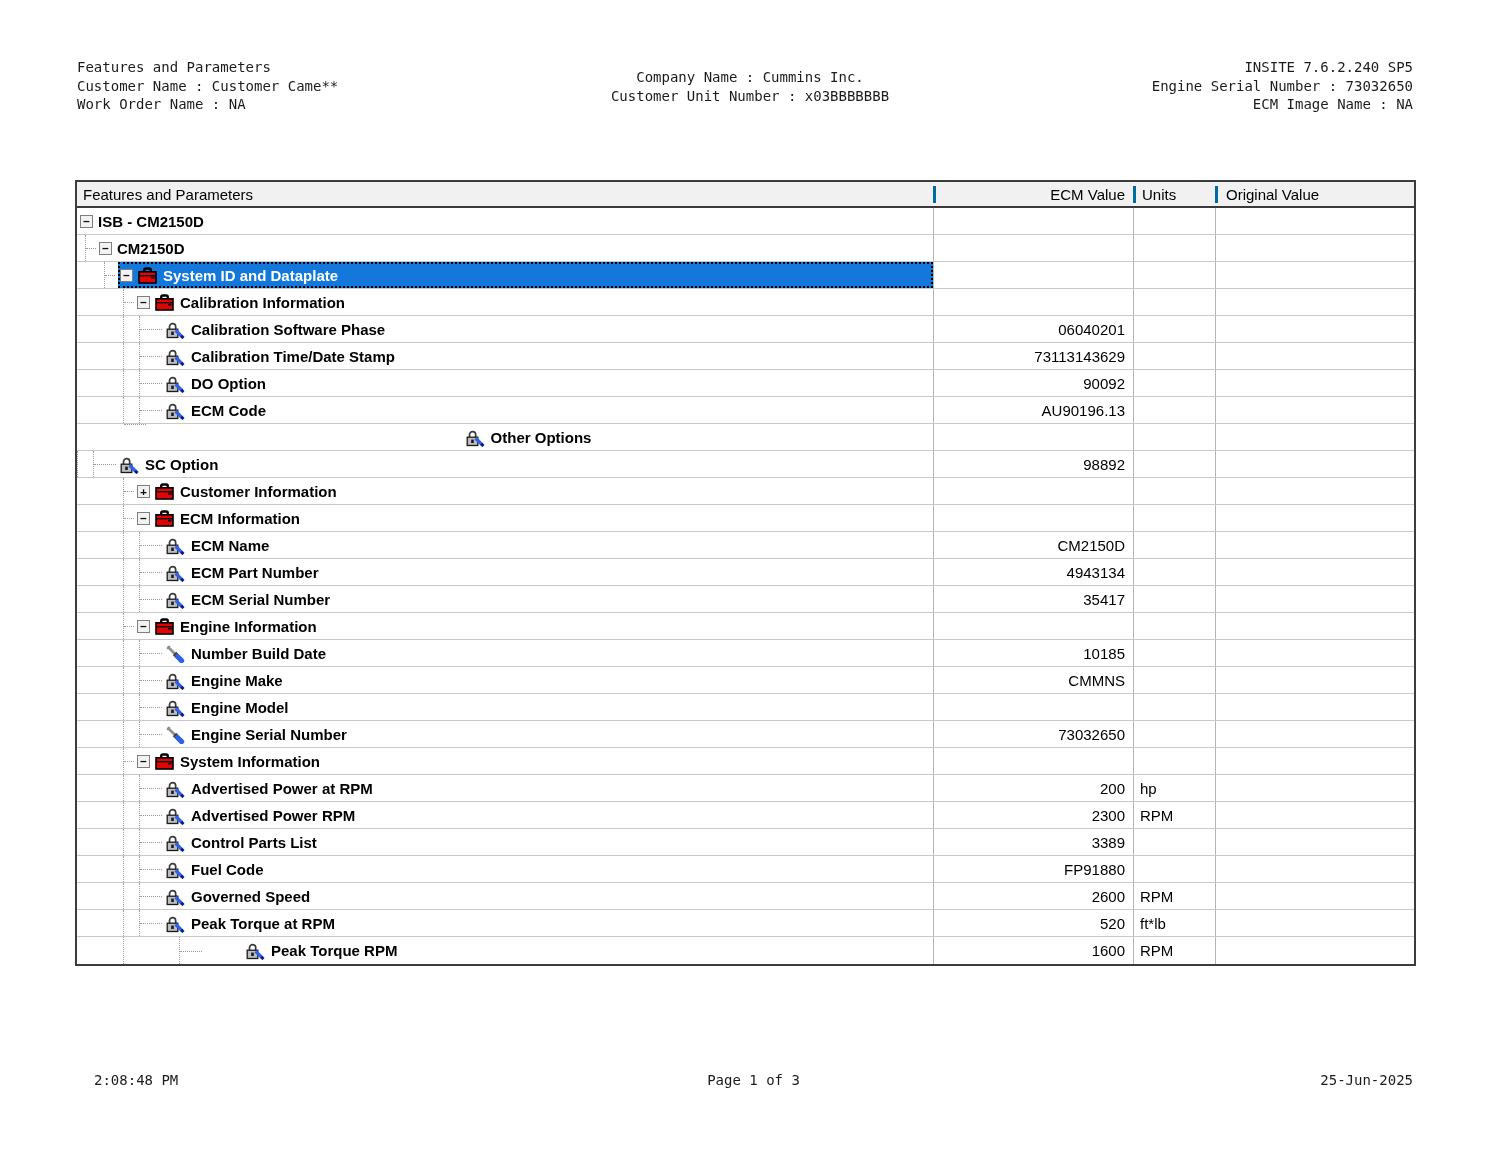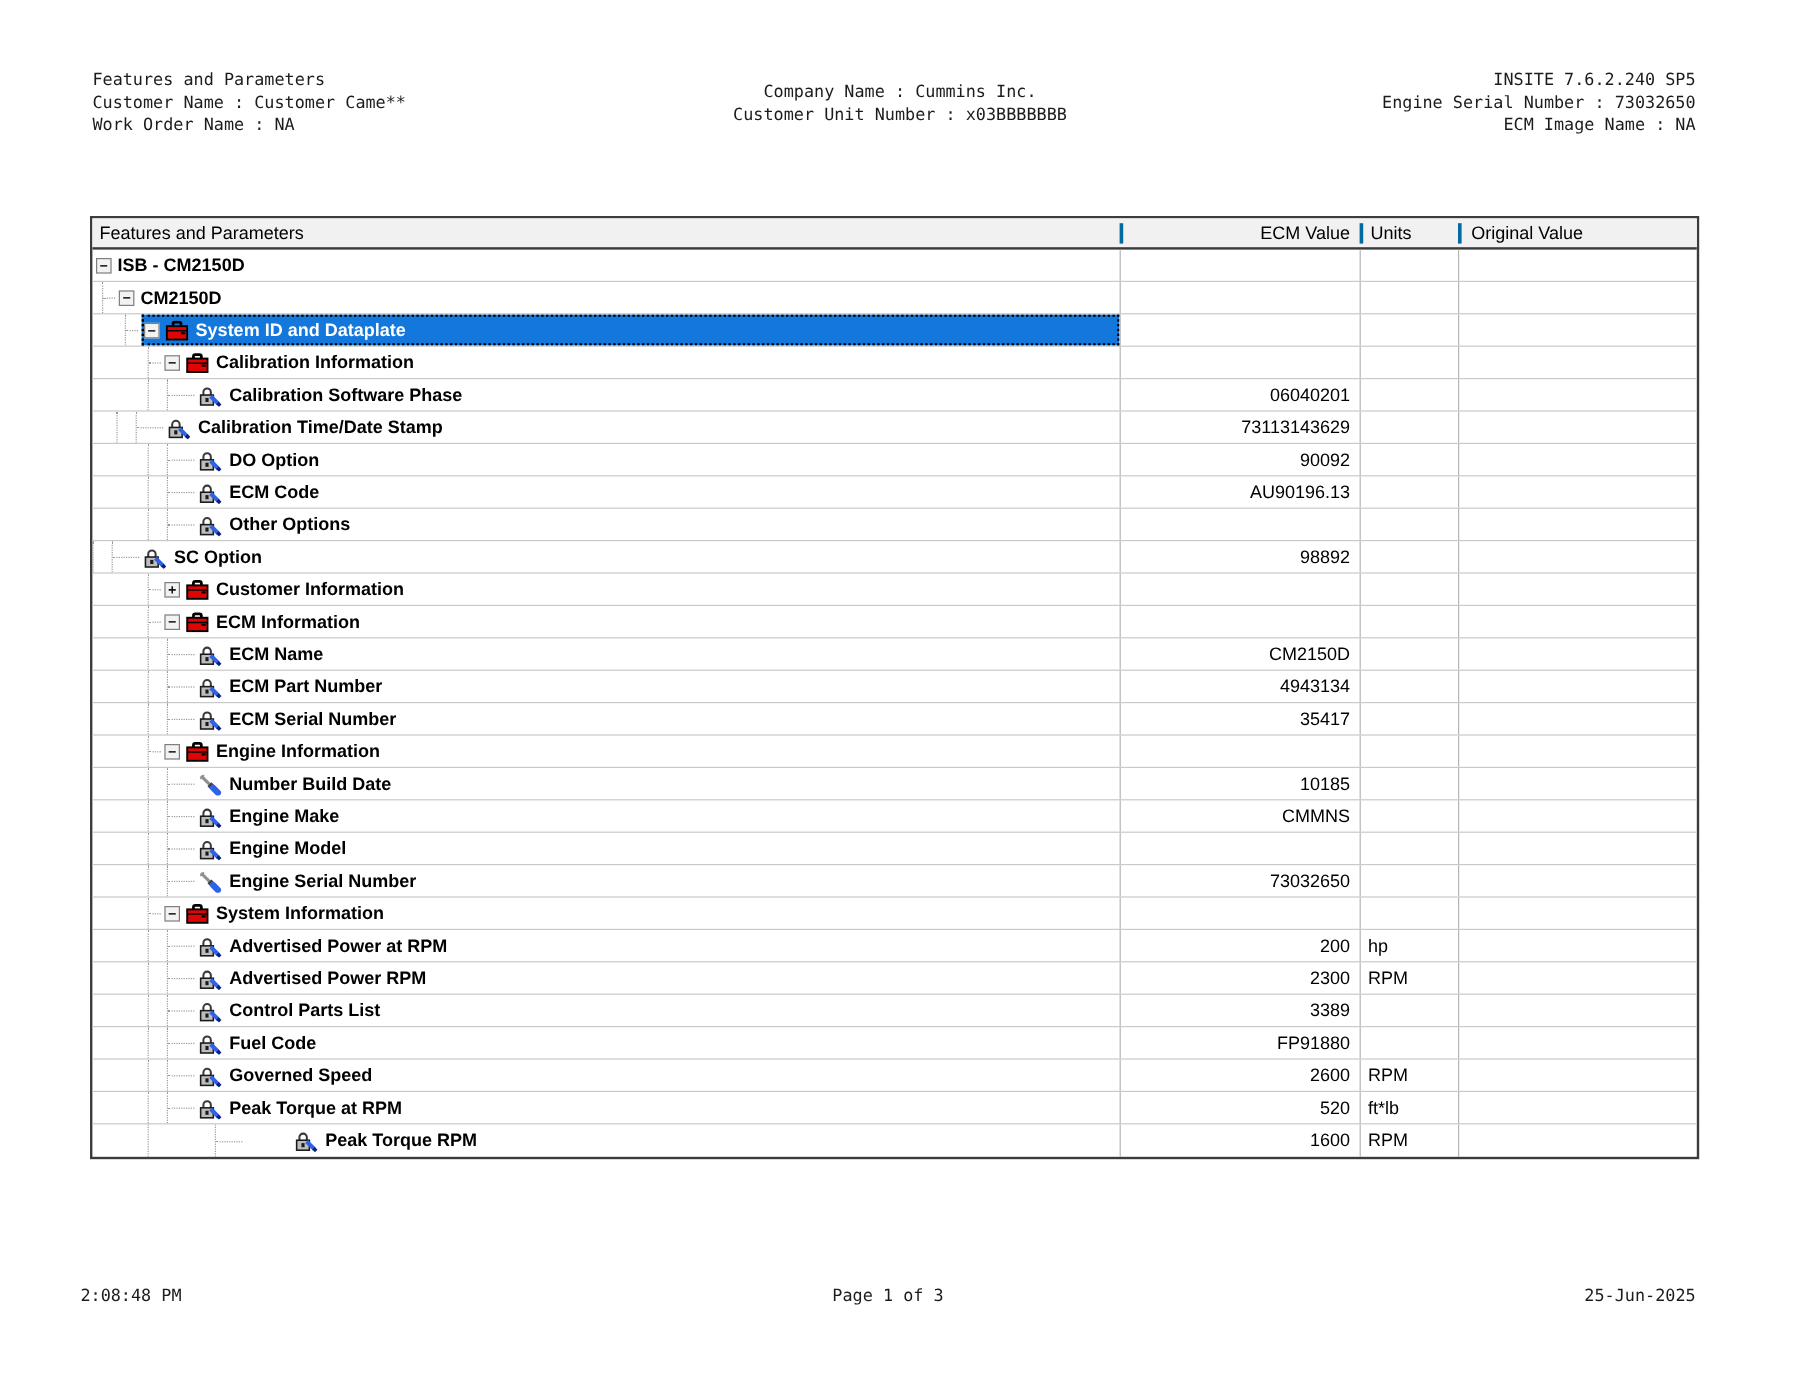--- a/index.html
+++ b/index.html
@@ -4,21 +4,21 @@
 <style>
   * { margin:0; padding:0; box-sizing:border-box; }
   html,body { width:1500px; height:1156px; background:#ffffff; position:relative;
               font-family:"Liberation Sans", sans-serif; color:#000; overflow:hidden; }
 
   
   .mono { font-family:"DejaVu Sans Mono", monospace; font-size:14px; line-height:18.5px; color:#1c1c1c; }
   .ph-left   { position:absolute; left:77px;  top:58px; }
   .ph-center { position:absolute; left:0; right:0; top:68px; text-align:center; }
   .ph-right  { position:absolute; right:87px; top:58px; text-align:right; }
-  .pf { position:absolute; left:67px; right:87px; top:1071px; display:flex; }
+  .pf { position:absolute; left:94px; right:87px; top:1071px; display:flex; }
   .pf > span { flex:1; }
   .pf .pf-c { text-align:center; }
   .pf .pf-r { text-align:right; }
 
   
   .tbl { position:absolute; left:75px; top:180px; width:1341px;
          border:2px solid #3c3c3c; background:#fff; }
   .hrow { display:flex; height:26px; background:#f1f1f1; border-bottom:2px solid #3a3a3a;
           font-size:15px; align-items:center; }
   .row  { display:flex; height:27px; border-bottom:1px solid #c9c9c9; align-items:stretch; }
@@ -185,21 +185,21 @@
           <span class="val">06040201</span>
         </div>
         <div class="c3">
           <span class="val"></span>
         </div>
         <div class="c4">
           <span class="val"></span>
         </div>
       </div>
       <div class="row">
-        <div class="c1" style="padding-left: 20px; text-align: center;">
+        <div class="c1" style="padding-left: 46px; text-align: center;">
           <span class="guide gv"></span>
           <span class="guide gs lg"></span>
           <div class="rowline">
             <span class="icon">
               <svg width="20" height="19" viewBox="0 0 20 19">
                 <path d="M4.5 9.5 V6.8 a3.1 3.1 0 0 1 6.2 0 V9.5" fill="none" stroke="#3a3a3a" stroke-width="1.7"></path>
                 <rect x="2.2" y="9.2" width="10.6" height="8.3" fill="#bdbdbd" stroke="#1a1a1a" stroke-width="1.3"></rect>
                 <rect x="6.2" y="11.6" width="2.6" height="3.4" fill="#1a1a1a"></rect>
                 <line x1="10.6" y1="10.2" x2="17" y2="16.6" stroke="#2E62E8" stroke-width="3.4"></line>
                 <line x1="16.2" y1="15.8" x2="18.5" y2="18.1" stroke="#0A1E80" stroke-width="3"></line>
@@ -266,21 +266,21 @@
           <span class="val">AU90196.13</span>
         </div>
         <div class="c3">
           <span class="val"></span>
         </div>
         <div class="c4">
           <span class="val"></span>
         </div>
       </div>
       <div class="row">
-        <div class="c1" style="padding-left: 46px;">
+        <div class="c1" style="padding-left: 46px; flex-direction: column;">
           <span class="guide gv"></span>
           <span class="guide gs lg"></span>
           <div class="rowline">
             <span class="icon">
               <svg width="20" height="19" viewBox="0 0 20 19">
                 <path d="M4.5 9.5 V6.8 a3.1 3.1 0 0 1 6.2 0 V9.5" fill="none" stroke="#3a3a3a" stroke-width="1.7"></path>
                 <rect x="2.2" y="9.2" width="10.6" height="8.3" fill="#bdbdbd" stroke="#1a1a1a" stroke-width="1.3"></rect>
                 <rect x="6.2" y="11.6" width="2.6" height="3.4" fill="#1a1a1a"></rect>
                 <line x1="10.6" y1="10.2" x2="17" y2="16.6" stroke="#2E62E8" stroke-width="3.4"></line>
                 <line x1="16.2" y1="15.8" x2="18.5" y2="18.1" stroke="#0A1E80" stroke-width="3"></line>

